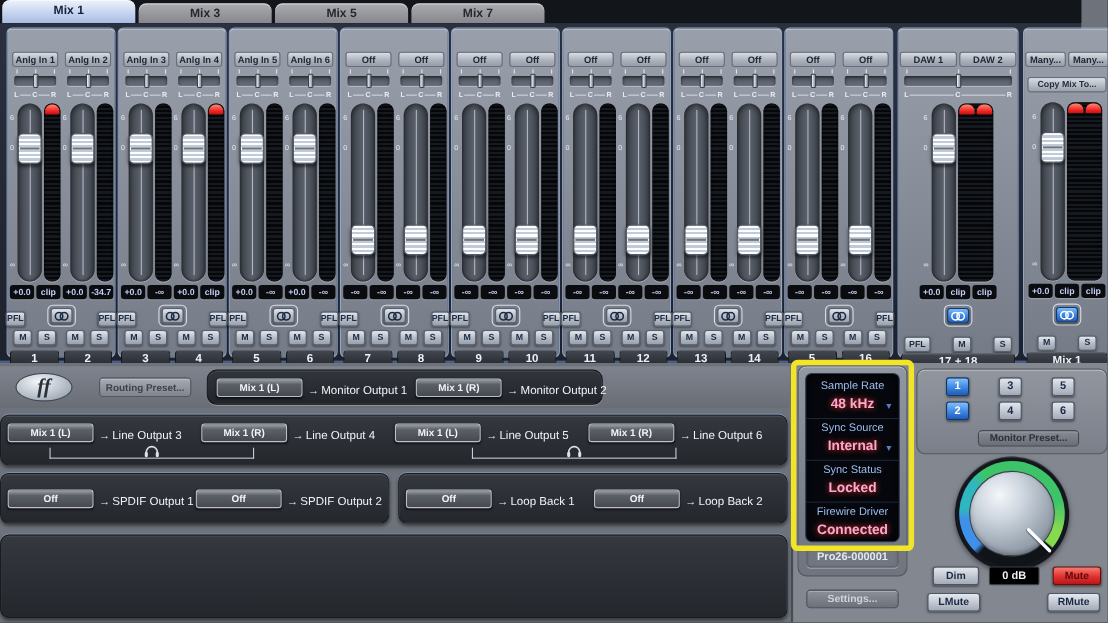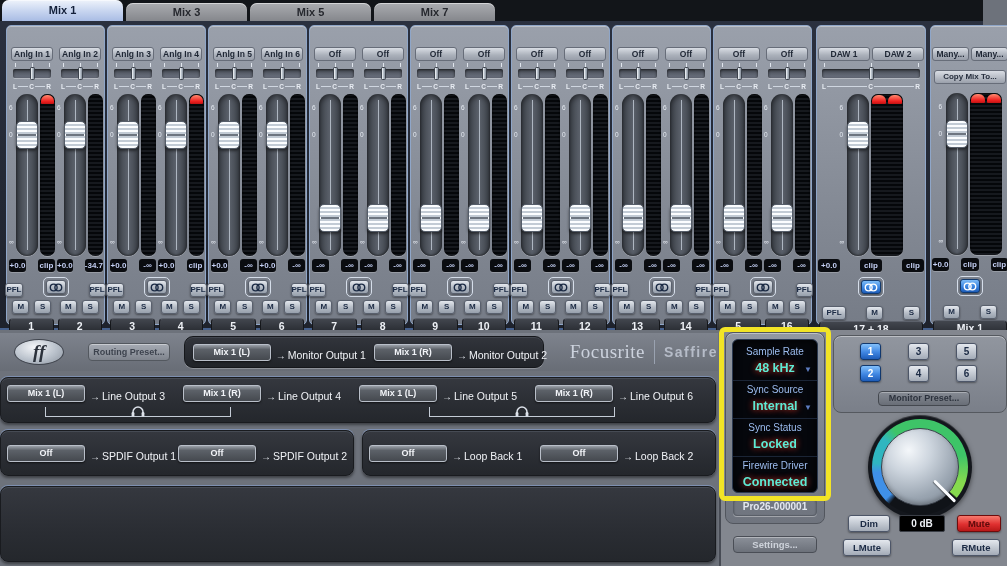--- a/index.html
+++ b/index.html
@@ -85,21 +85,21 @@
     position:relative; width:15px; height:162px; margin-top:2px; border-radius:7px; overflow:hidden;
     background: repeating-linear-gradient(180deg,#16191e 0 2px,#05070a 2px 4px);
     box-shadow: 0 1px 0 rgba(255,255,255,.25), inset 0 1px 2px rgba(0,0,0,.8);
   }
   .meter.wide { width:32px; }
   .clipseg { position:absolute; top:1px; left:1px; right:1px; height:9px; border-radius:6px 6px 1px 1px;
     background: linear-gradient(180deg,#ff8a70,#ee2020 70%,#c01414); }
   .meter.wide .clipseg { width:14px; }
   .meter.wide .clipseg.r { left:auto; right:1px; }
 
-  .ro-row { display:flex; justify-content:space-between; gap:12px; height:15px; margin-top:1px; }
+  .ro-row { display:flex; justify-content:center; gap:2px; height:15px; margin-top:1px; }
   .ro {
     width:22px; height:13px; background:#0a0c10; border-radius:3px;
     color:#c3cef2; font-size:8px; font-weight:bold; text-align:center; line-height:13px;
     box-shadow: 0 1px 0 rgba(255,255,255,.2);
   }
   .pfl-row { display:flex; justify-content:center; align-items:flex-end; gap:20px; height:23px; }
   .btn-sm {
     height:14px; border-radius:3px; border:1px solid #59606d;
     background: linear-gradient(180deg,#e4e8ee 0%,#b3bac4 55%,#97a0ac 100%);
     font-size:8px; font-weight:bold; color:#1b2a44; text-align:center; line-height:12px;
@@ -188,21 +188,21 @@
     border:1px solid #52565e; box-shadow: inset 0 1px 0 rgba(255,255,255,.4);
   }
   #status-display {
     position:absolute; left:6px; top:6px; width:86px; height:154px; border-radius:6px;
     background:#05070c; border:1px solid #2b3950; padding-top:4px;
     box-shadow: inset 0 0 8px rgba(0,0,0,.9);
   }
   .st-label { text-align:center; font-size:10px; color:#9dbdf0; margin-top:2px; }
   .st-value-row { position:relative; text-align:center; margin:1px 0 3px 0; border-bottom:1px solid #1b2536; padding-bottom:4px; }
   .st-value-row.last { border-bottom:none; }
-  .st-value { font-size:12.5px; font-weight:bold; color:#5eead4; text-shadow:0 0 6px rgba(255,60,40,.95); }
+  .st-value { font-size:12.5px; font-weight:bold; color:#f9a8d4; text-shadow:0 0 6px rgba(255,60,40,.95); }
   .st-dd { position:absolute; right:5px; bottom:6px; font-size:8px; color:#5d7cc0; }
   #serial-box {
     position:absolute; left:7px; bottom:7px; width:84px; height:18px; border-radius:4px;
     border:1px solid #5a5f68; box-shadow: inset 0 1px 2px rgba(0,0,0,.35), 0 1px 0 rgba(255,255,255,.35);
     color:#e4e8ef; font-size:10px; font-weight:bold; text-align:center; line-height:16px;
   }
   #yellow-box {
     position:absolute; left:719px; top:-3px; width:112px; height:174px;
     border:5px solid #f2e426; border-radius:6px; pointer-events:none; z-index:40;
   }
@@ -219,21 +219,21 @@
   }
   #monbtns { position:absolute; left:26px; top:7px; display:grid; grid-auto-flow:column; grid-template-rows:17px 17px; grid-template-columns:21px 21px 21px; column-gap:27px; row-gap:5px; }
   .monbtn {
     width:21px; height:17px; border-radius:3px; border:1px solid #4d5668;
     background: linear-gradient(180deg,#e4e8ee,#a3abb7); color:#1b2a44;
     font-size:10px; font-weight:bold; text-align:center; line-height:15px;
     box-shadow: 0 1px 2px rgba(0,0,0,.4);
   }
   .monbtn.on { background: linear-gradient(180deg,#83c0fa 0%,#3f86e2 55%,#1d5cb8 100%); border-color:#11386e; color:#fff; }
   #mon-preset {
-    position:absolute; left:44px; top:55px; width:92px; height:15px; border-radius:4px;
+    position:absolute; left:55px; top:55px; width:92px; height:15px; border-radius:4px;
     background: linear-gradient(180deg,#868b94,#696e77); border:1px solid #44484f;
     font-size:9px; font-weight:bold; color:#2c323d; text-align:center; line-height:13px;
     box-shadow: inset 0 1px 0 rgba(255,255,255,.3);
   }
   #knob-area { position:absolute; left:868px; top:85px; width:104px; height:104px; }
   #knob-ring-bg { position:absolute; left:0; top:0; width:104px; height:104px; border-radius:50%; background:#14171d; box-shadow: 0 2px 5px rgba(0,0,0,.5), inset 0 1px 0 rgba(255,255,255,.15); }
   #knob-ring {
     position:absolute; left:4px; top:4px; width:96px; height:96px; border-radius:50%;
     background: conic-gradient(from 135deg,
       #101318 0deg 84deg,
@@ -1255,25 +1255,20 @@
             <div class="src-btn">Mix 1 (L)</div>
             <span class="arrow">→</span>
             <span class="tgt">Monitor Output 1</span>
           </div>
           <div class="route">
             <div class="src-btn">Mix 1 (R)</div>
             <span class="arrow">→</span>
             <span class="tgt">Monitor Output 2</span>
           </div>
         </div>
-      <div id="brand">
-        <span class="fname">Focusrite</span>
-        <span class="sep"></span>
-        <span class="pname">Saffire</span>
-      </div>
     </div>
 
     <div id="row2" class="darkpanel">
 
     <div class="route">
           <div class="src-btn">Mix 1 (L)</div>
           <span class="arrow">→</span>
           <span class="tgt">Line Output 3</span>
         </div>
         <div class="route">

